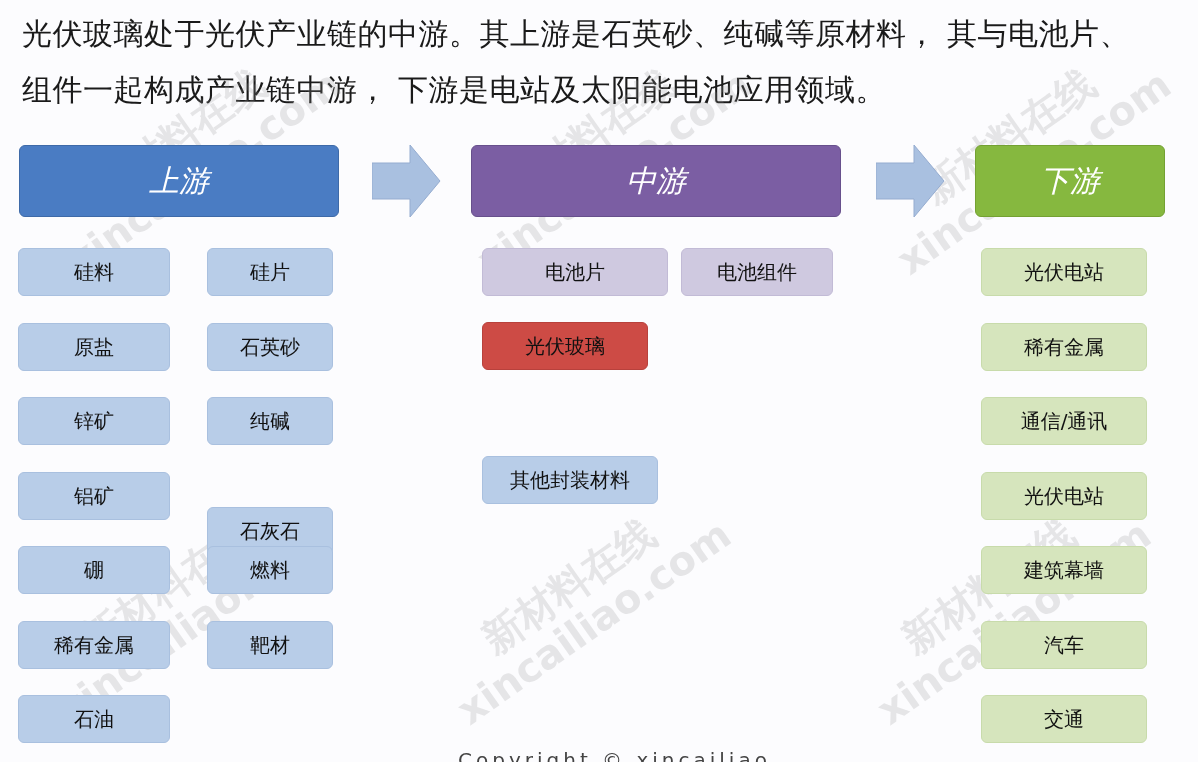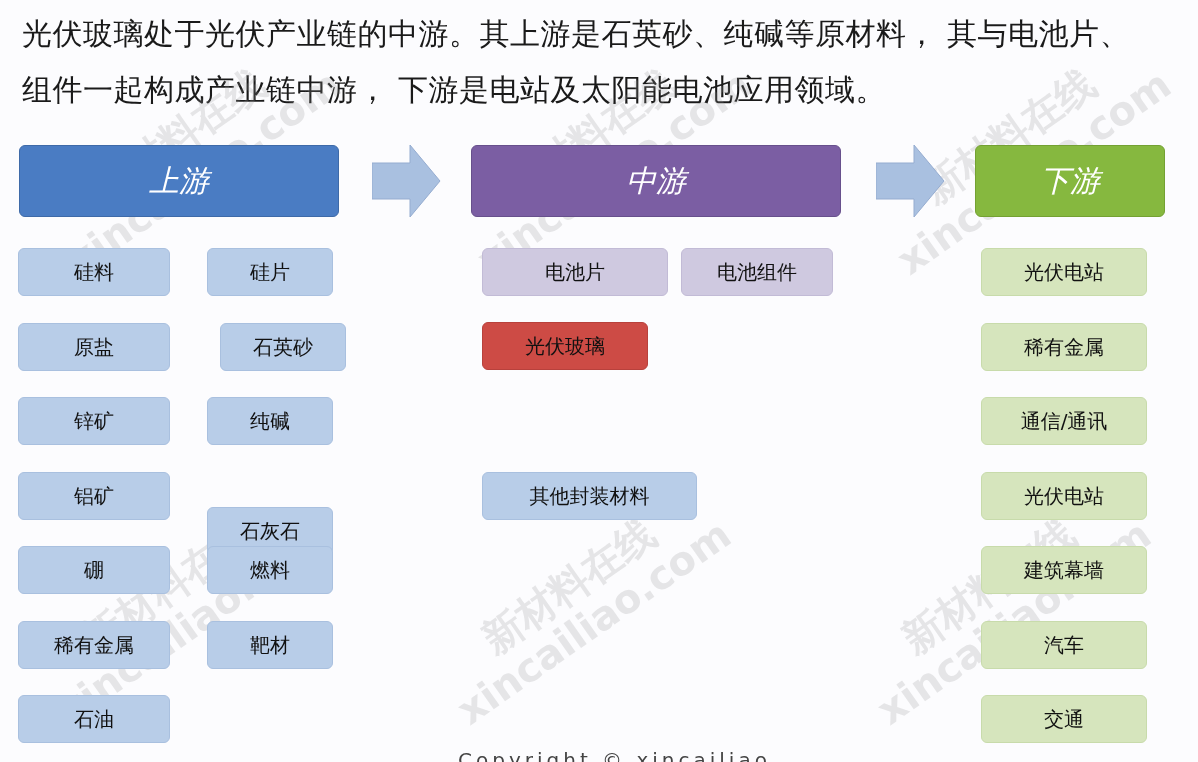--- a/index.html
+++ b/index.html
@@ -95,30 +95,30 @@
 
 <div class="box b-up" style="left:18px;top:248px;">硅料</div>
 <div class="box b-up" style="left:18px;top:323px;">原盐</div>
 <div class="box b-up" style="left:18px;top:397px;">锌矿</div>
 <div class="box b-up" style="left:18px;top:472px;">铝矿</div>
 <div class="box b-up" style="left:18px;top:546px;">硼</div>
 <div class="box b-up" style="left:18px;top:621px;">稀有金属</div>
 <div class="box b-up" style="left:18px;top:695px;">石油</div>
 
 <div class="box b-up r" style="left:207px;top:248px;">硅片</div>
-<div class="box b-up r" style="left:207px;top:323px;margin-left:13px;">石英砂</div>
+<div class="box b-up r" style="left:207px;top:323px;">石英砂</div>
 <div class="box b-up r" style="left:207px;top:397px;">纯碱</div>
 <div class="box b-up r" style="left:207px;top:472px;margin-top:35px;">石灰石</div>
 <div class="box b-up r" style="left:207px;top:546px;">燃料</div>
 <div class="box b-up r" style="left:207px;top:621px;">靶材</div>
 
 <div class="box b-mid" style="left:482px;top:248px;width:186px;">电池片</div>
 <div class="box b-mid" style="left:681px;top:248px;width:152px;">电池组件</div>
 <div class="box b-red" style="left:482px;top:322px;width:166px;font-family:Liberation Serif, serif;">光伏玻璃</div>
-<div class="box b-blue2" style="left:482px;top:472px;width:215px;">其他封装材料</div>
+<div class="box b-blue2" style="left:482px;top:456px;width:176px;">其他封装材料</div>
 
 <div class="box b-down" style="left:981px;top:248px;">光伏电站</div>
 <div class="box b-down" style="left:981px;top:323px;">稀有金属</div>
 <div class="box b-down" style="left:981px;top:397px;">通信/通讯</div>
 <div class="box b-down" style="left:981px;top:472px;">光伏电站</div>
 <div class="box b-down" style="left:981px;top:546px;">建筑幕墙</div>
 <div class="box b-down" style="left:981px;top:621px;">汽车</div>
 <div class="box b-down" style="left:981px;top:695px;">交通</div>
 
 <div class="footer">Copyright © xincailiao</div>

